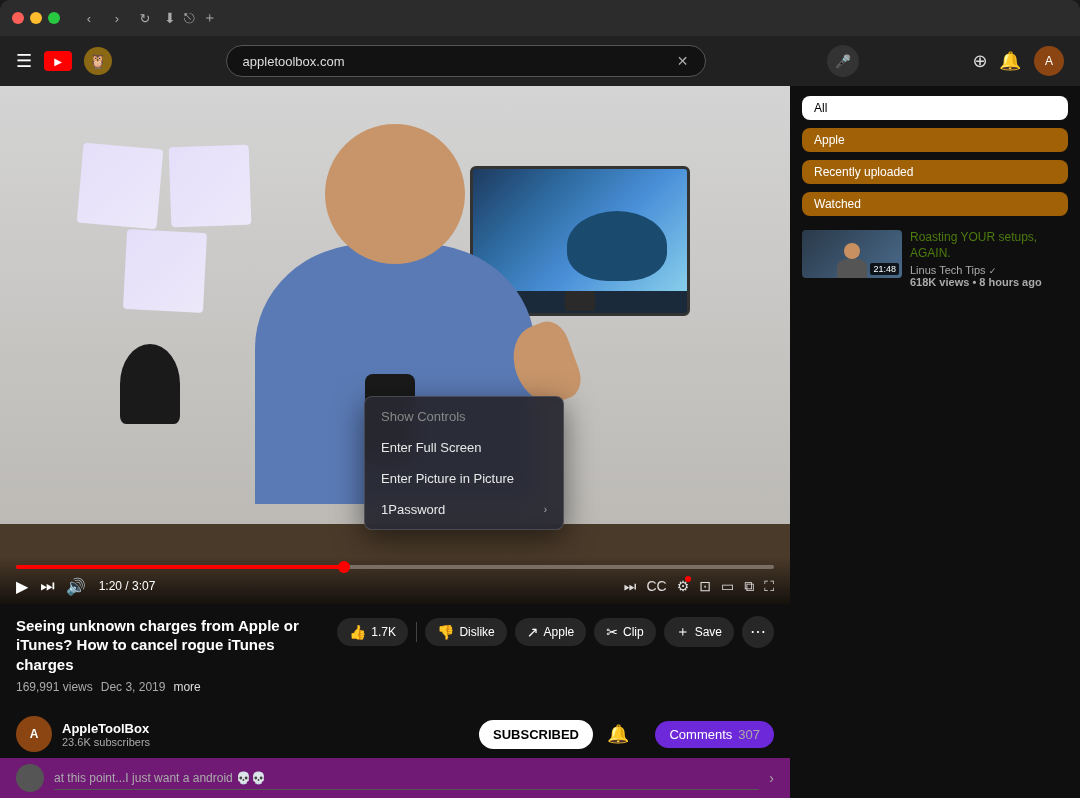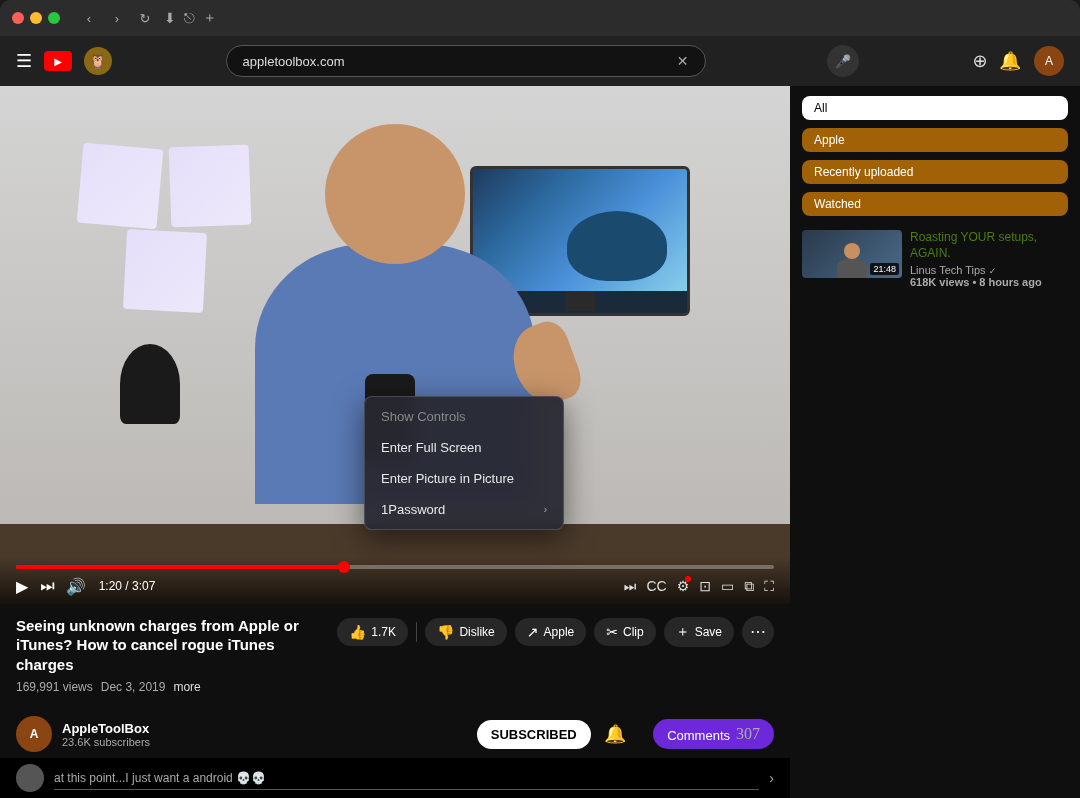--- a/index.html
+++ b/index.html
@@ -477,28 +477,28 @@
       gap: 6px;
       background: #6d28d9;
       border: none;
       border-radius: 18px;
       color: #fff;
       padding: 6px 14px;
       font-size: 13px;
       cursor: pointer;
       margin-left: 16px;
     }
-    .comments-count { font-size: 16px; color: #aaa; font-family: Liberation Serif, serif; }
+    .comments-count { font-size: 13px; color: #aaa; }
 
     
     .comment-input-row {
       display: flex;
       align-items: center;
       padding: 6px 16px;
-      background: #000000;
+      background: #701a75;
       gap: 10px;
     }
     .comment-avatar {
       width: 28px; height: 28px;
       border-radius: 50%;
       background: #555;
       flex-shrink: 0;
     }
     .comment-input-field {
       flex: 1;

